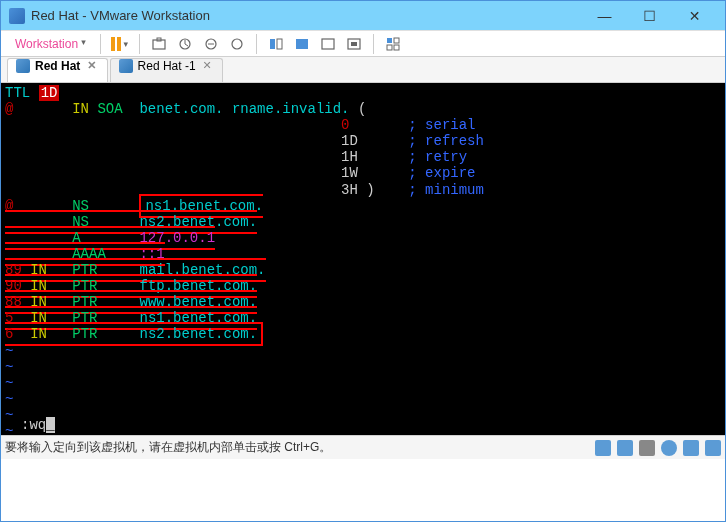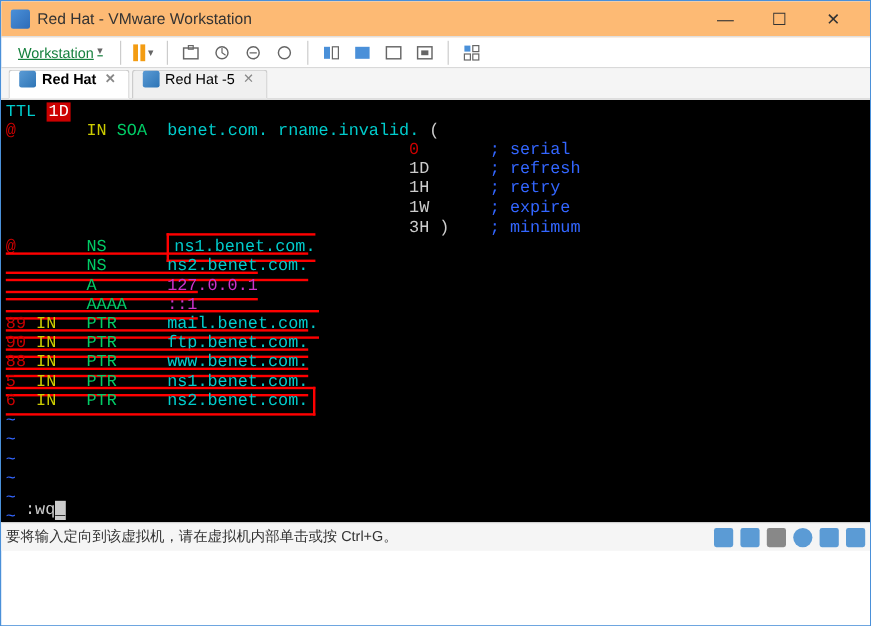--- a/index.html
+++ b/index.html
@@ -1,24 +1,24 @@
 <!DOCTYPE html>
 <html><head>
 <meta charset="utf-8">
 <style>
 * { margin: 0; padding: 0; box-sizing: border-box; }
 body { font-family: "Segoe UI", Tahoma, sans-serif; font-size: 12px; background: #fff; width: 726px; height: 522px; overflow: hidden; border: 1px solid #4a90d9; }
-.titlebar { height: 30px; display: flex; align-items: center; padding: 0 8px; background: #fdba74; border-bottom: 1px solid #e0e0e0; }
+.titlebar { height: 30px; display: flex; align-items: center; padding: 0 8px; background: #7dd3fc; border-bottom: 1px solid #e0e0e0; }
 .titlebar .app-icon { width: 16px; height: 16px; background: linear-gradient(135deg,#4a90d9,#2e6cb8); border-radius: 2px; margin-right: 6px; }
 .titlebar .title { flex: 1; font-size: 13px; color: #333; }
 .win-controls { display: flex; gap: 0; }
 .win-btn { width: 45px; height: 28px; display: flex; align-items: center; justify-content: center; cursor: pointer; font-size: 14px; color: #333; }
 
 .menubar { height: 26px; display: flex; align-items: center; padding: 0 8px; border-bottom: 1px solid #d0d0d0; gap: 4px; }
-.menu-item { padding: 3px 6px; cursor: pointer; color: #15803d; display: flex; gap: 3px; text-decoration: underline; }
+.menu-item { padding: 3px 6px; cursor: pointer; color: #ec4899; display: flex; gap: 3px; }
 .menu-item.dropdown::after { content: "▾"; font-size: 9px; color: #666; }
 .tb-sep { width: 1px; height: 20px; background: #ccc; margin: 0 4px; }
 .tb-btn { width: 22px; height: 22px; display: flex; align-items: center; justify-content: center; cursor: pointer; border-radius: 2px; }
 .tb-btn svg { width: 16px; height: 16px; }
 .pause-btn { display: flex; align-items: center; gap: 2px; }
 .pause-bars { display: flex; gap: 2px; }
 .pause-bars span { width: 4px; height: 14px; background: #f39c12; }
 
 .tabbar { height: 26px; display: flex; align-items: flex-end; padding: 0 6px; background: #f5f5f5; border-bottom: 1px solid #d0d0d0; gap: 2px; }
 .tab { height: 24px; padding: 0 8px; display: flex; gap: 5px; border: 1px solid #ccc; border-bottom: none; border-radius: 3px 3px 0 0; background: #f0f0f0; cursor: pointer; font-size: 12px; }
@@ -138,21 +138,21 @@
 </div>
 
 <div class="tabbar">
   <div class="tab active">
     <div class="tab-icon"></div>
     <span>Red Hat</span>
     <span class="tab-close">✕</span>
   </div>
   <div class="tab">
     <div class="tab-icon"></div>
-    <span>Red Hat -5</span>
+    <span>Red Hat -1</span>
     <span class="tab-close">✕</span>
   </div>
 </div>
 
 <div class="terminal"><span class="t-cyan">TTL</span> <span class="t-redbg">1D</span>
 <span class="t-red">@</span>       <span class="t-yellow">IN</span> <span class="t-green">SOA</span>  <span class="t-cyan">benet.com.</span> <span class="t-cyan">rname.invalid.</span> <span class="t-white">(</span>
                                         <span class="t-red">0</span>       <span class="t-blue">; serial</span>
                                         <span class="t-white">1D</span>      <span class="t-blue">; refresh</span>
                                         <span class="t-white">1H</span>      <span class="t-blue">; retry</span>
                                         <span class="t-white">1W</span>      <span class="t-blue">; expire</span>

